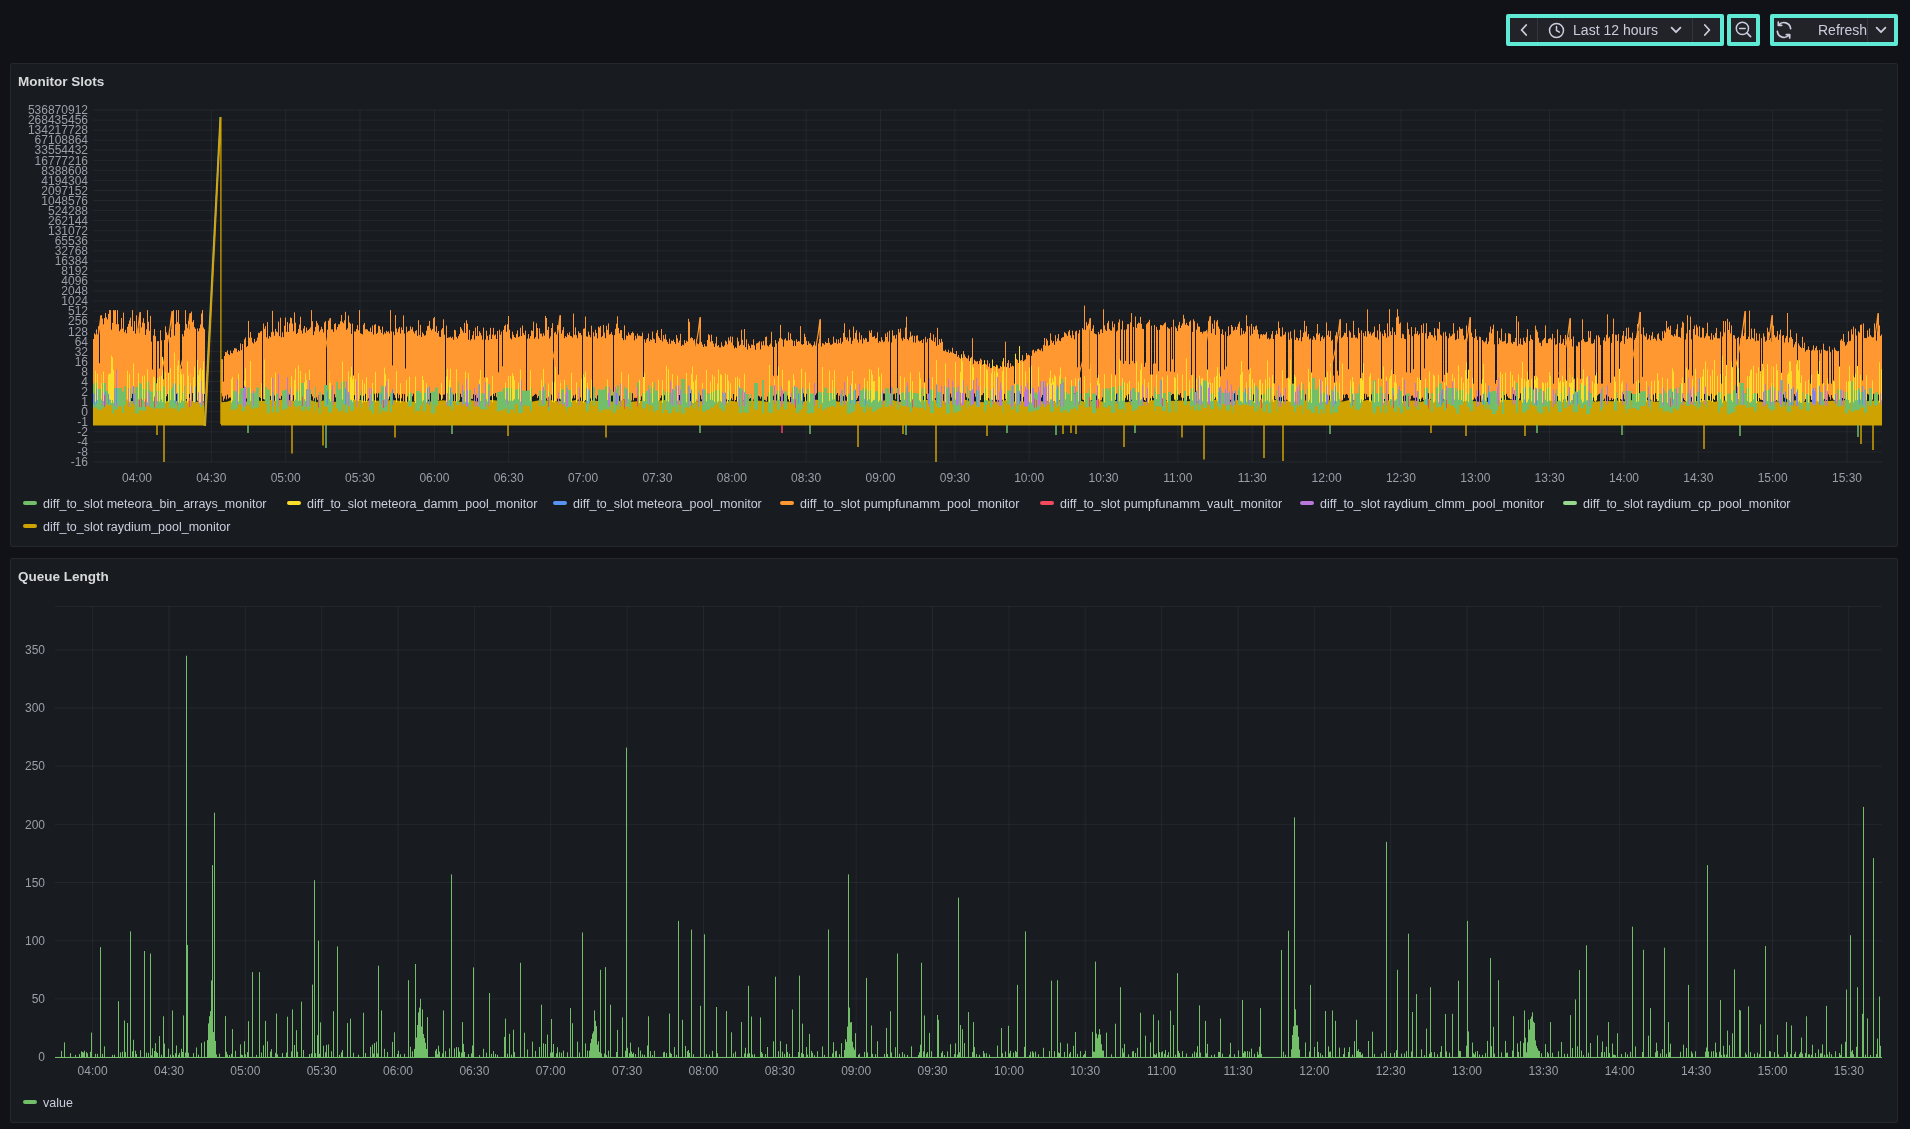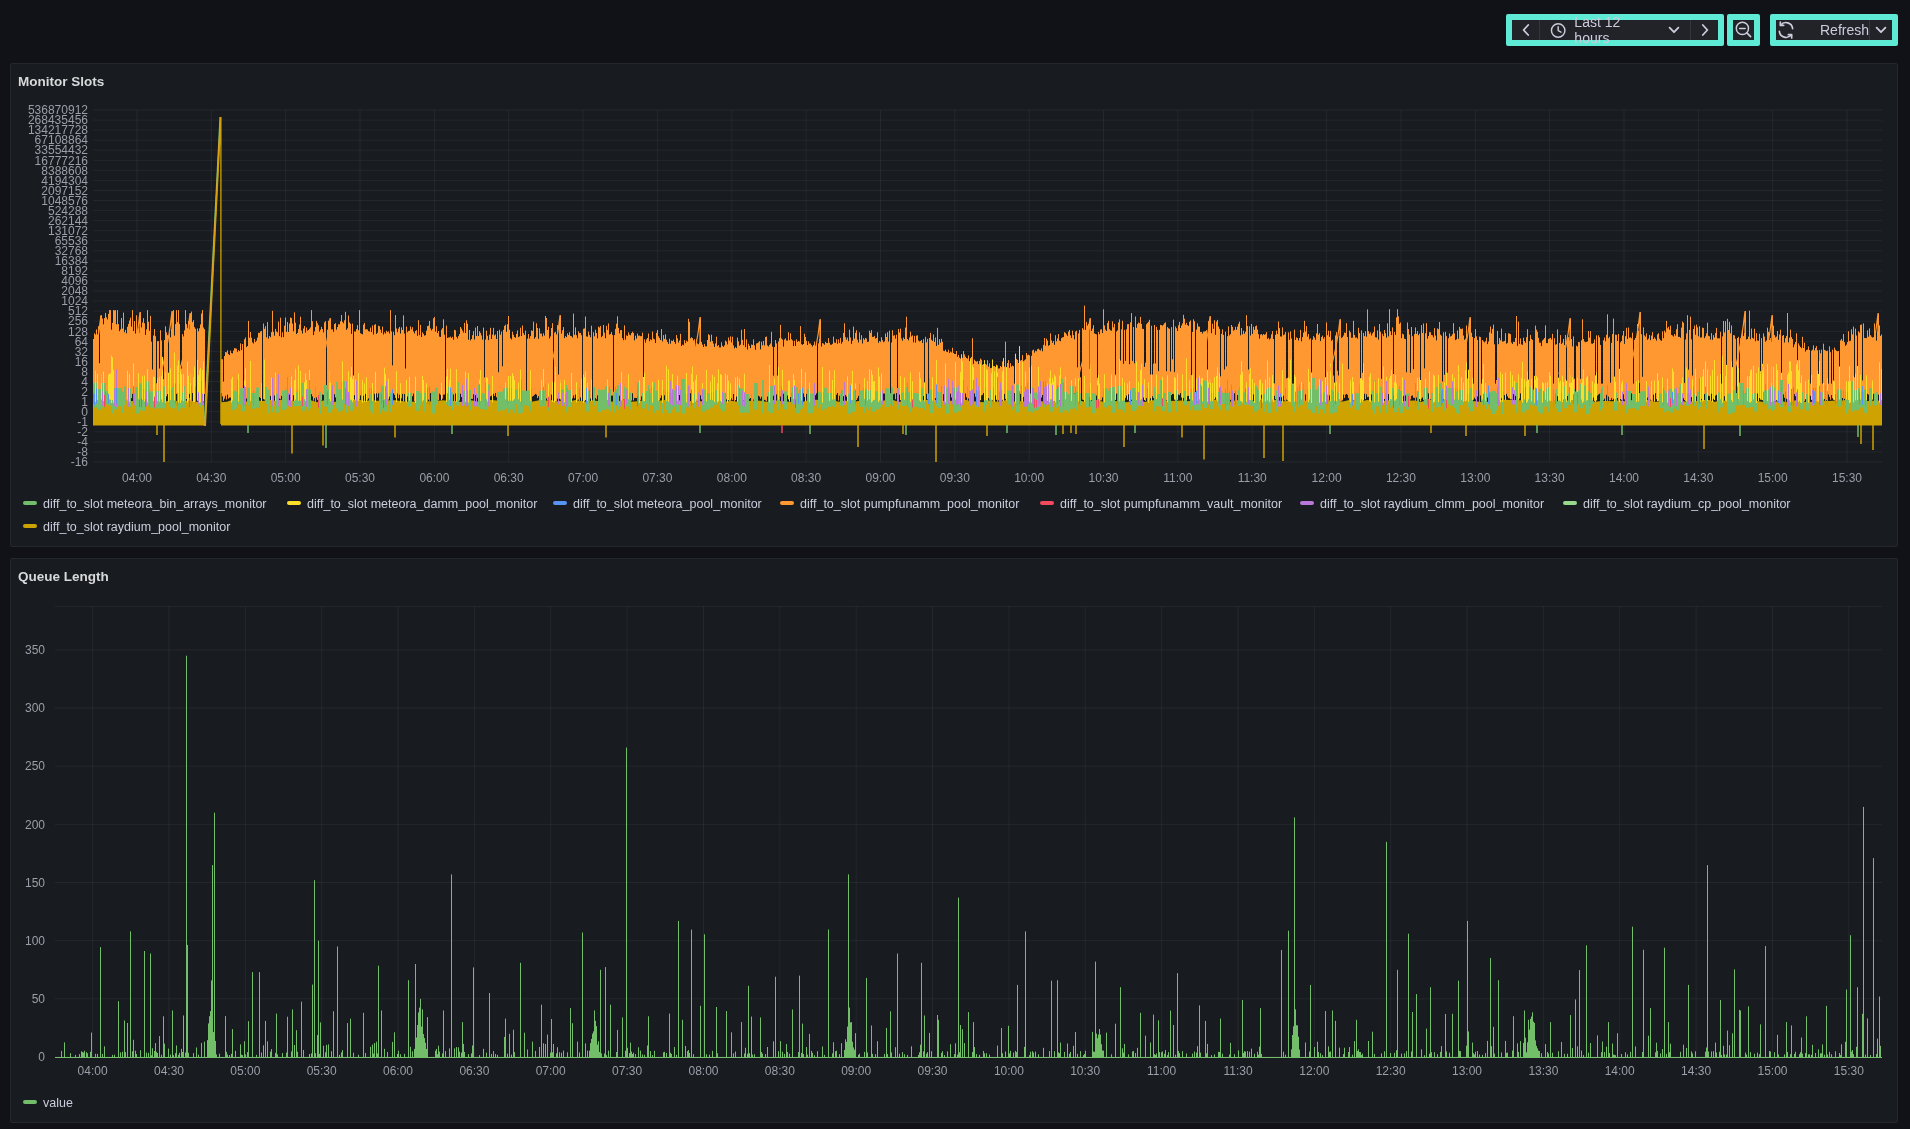--- a/index.html
+++ b/index.html
@@ -1,19 +1,19 @@
 <!DOCTYPE html>
 <html><head><meta charset="utf-8"><style>
 *{margin:0;padding:0;box-sizing:border-box}
 html,body{width:1910px;height:1129px;background:#111217;font-family:"Liberation Sans",sans-serif;overflow:hidden}
 .panel{position:absolute;background:#181b1f;border:1px solid #25272e;border-radius:2px}
 .ax{font:12px "Liberation Sans",sans-serif;fill:#9d9ea9}
 .lg{font:12.5px "Liberation Sans",sans-serif;fill:#ccccdc}
 .ttl{font:700 13.5px "Liberation Sans",sans-serif;fill:#d8d9da}
-.tbgroup{position:absolute;top:14px;height:32px;display:flex;background:#212329;border:6px solid #5eead4;border-radius:2px;align-items:stretch}
+.tbgroup{position:absolute;top:14px;height:32px;display:flex;background:#212329;border:4px solid #5eead4;border-radius:2px;align-items:stretch}
 .tbbtn{display:flex;align-items:center;justify-content:center}
 .tbdiv{width:1px;background:#34363d}
 .tbtxt{color:#ccccdc;font-size:14px;font-weight:500}
 svg.chart{position:absolute;left:0;top:0}
 </style></head>
 <body>
 
 <div class="tbgroup" style="left:1506px;width:218px">
   <div class="tbbtn" style="width:27px">
       <svg width="10" height="14" viewBox="0 0 10 14">

